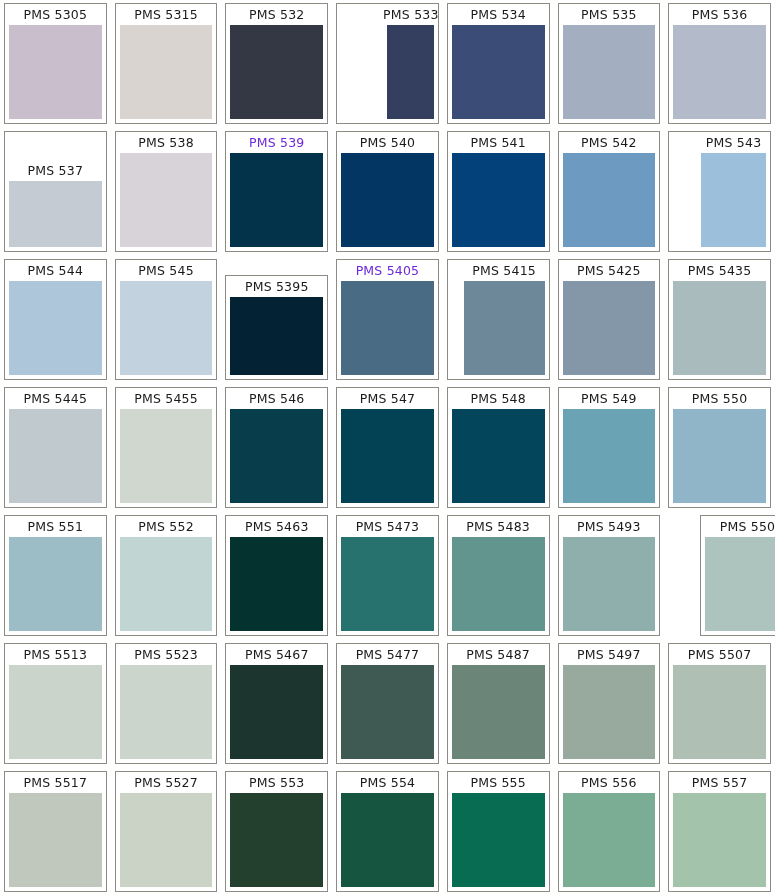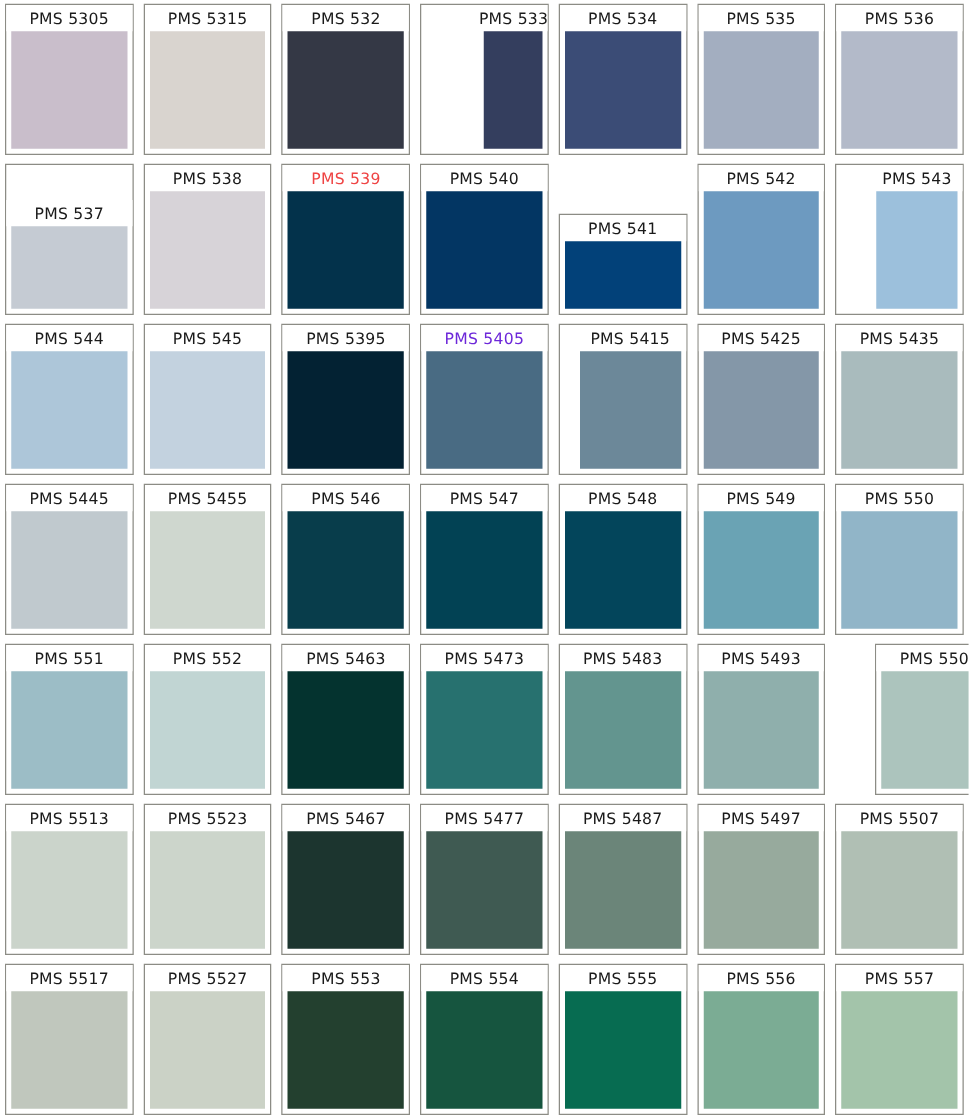--- a/index.html
+++ b/index.html
@@ -113,32 +113,32 @@
       </div>
     </div>
     <div class="swatch-cell">
       <div class="swatch-inner" style="border-color: rgb(140, 140, 133);">
         <div class="swatch-label" style="color: rgb(26, 26, 26);">PMS 538</div>
         <div class="swatch-color" style="background-color: rgb(215, 211, 216);"></div>
       </div>
     </div>
     <div class="swatch-cell">
       <div class="swatch-inner" style="border-color: rgb(140, 140, 133);">
-        <div class="swatch-label" style="color: #ef4444;">PMS 539</div>
+        <div class="swatch-label" style="color: #6d28d9;">PMS 539</div>
         <div class="swatch-color" style="background-color: rgb(3, 50, 75);"></div>
       </div>
     </div>
     <div class="swatch-cell">
       <div class="swatch-inner" style="border-color: rgb(140, 140, 133);">
         <div class="swatch-label" style="color: rgb(26, 26, 26);">PMS 540</div>
         <div class="swatch-color" style="background-color: rgb(3, 54, 99);"></div>
       </div>
     </div>
     <div class="swatch-cell">
-      <div class="swatch-inner" style="border-color: rgb(140, 140, 133); margin-top: 40px;">
+      <div class="swatch-inner" style="border-color: rgb(140, 140, 133);">
         <div class="swatch-label" style="color: rgb(26, 26, 26);">PMS 541</div>
         <div class="swatch-color" style="background-color: rgb(2, 65, 121);"></div>
       </div>
     </div>
     <div class="swatch-cell">
       <div class="swatch-inner" style="border-color: rgb(140, 140, 133);">
         <div class="swatch-label" style="color: rgb(26, 26, 26);">PMS 542</div>
         <div class="swatch-color" style="background-color: rgb(109, 154, 192);"></div>
       </div>
     </div>
@@ -154,21 +154,21 @@
         <div class="swatch-color" style="background-color: rgb(173, 198, 217);"></div>
       </div>
     </div>
     <div class="swatch-cell">
       <div class="swatch-inner" style="border-color: rgb(140, 140, 133);">
         <div class="swatch-label" style="color: rgb(26, 26, 26);">PMS 545</div>
         <div class="swatch-color" style="background-color: rgb(195, 210, 223);"></div>
       </div>
     </div>
     <div class="swatch-cell">
-      <div class="swatch-inner" style="border-color: rgb(140, 140, 133);">
+      <div class="swatch-inner" style="border-color: rgb(140, 140, 133); margin-top: 16px;">
         <div class="swatch-label" style="color: rgb(26, 26, 26);">PMS 5395</div>
         <div class="swatch-color" style="background-color: rgb(3, 34, 51);"></div>
       </div>
     </div>
     <div class="swatch-cell">
       <div class="swatch-inner" style="border-color: rgb(140, 140, 133);">
         <div class="swatch-label" style="color: #6d28d9;">PMS 5405</div>
         <div class="swatch-color" style="background-color: rgb(73, 107, 131);"></div>
       </div>
     </div>

